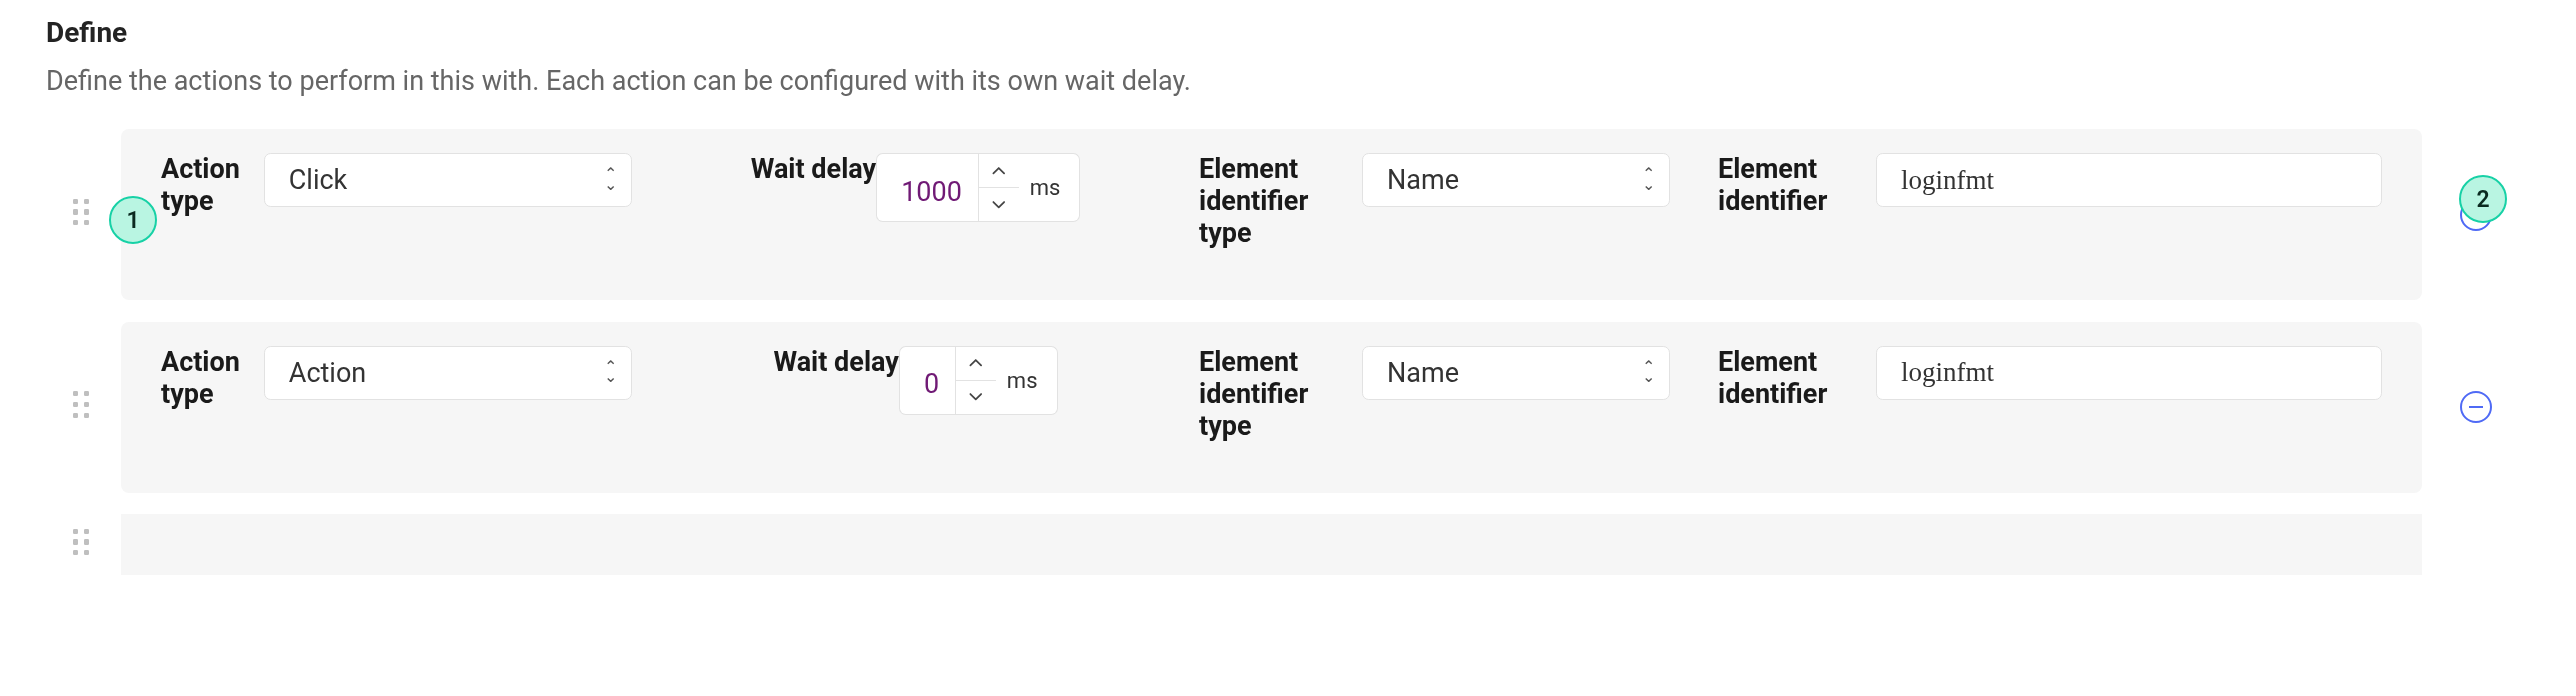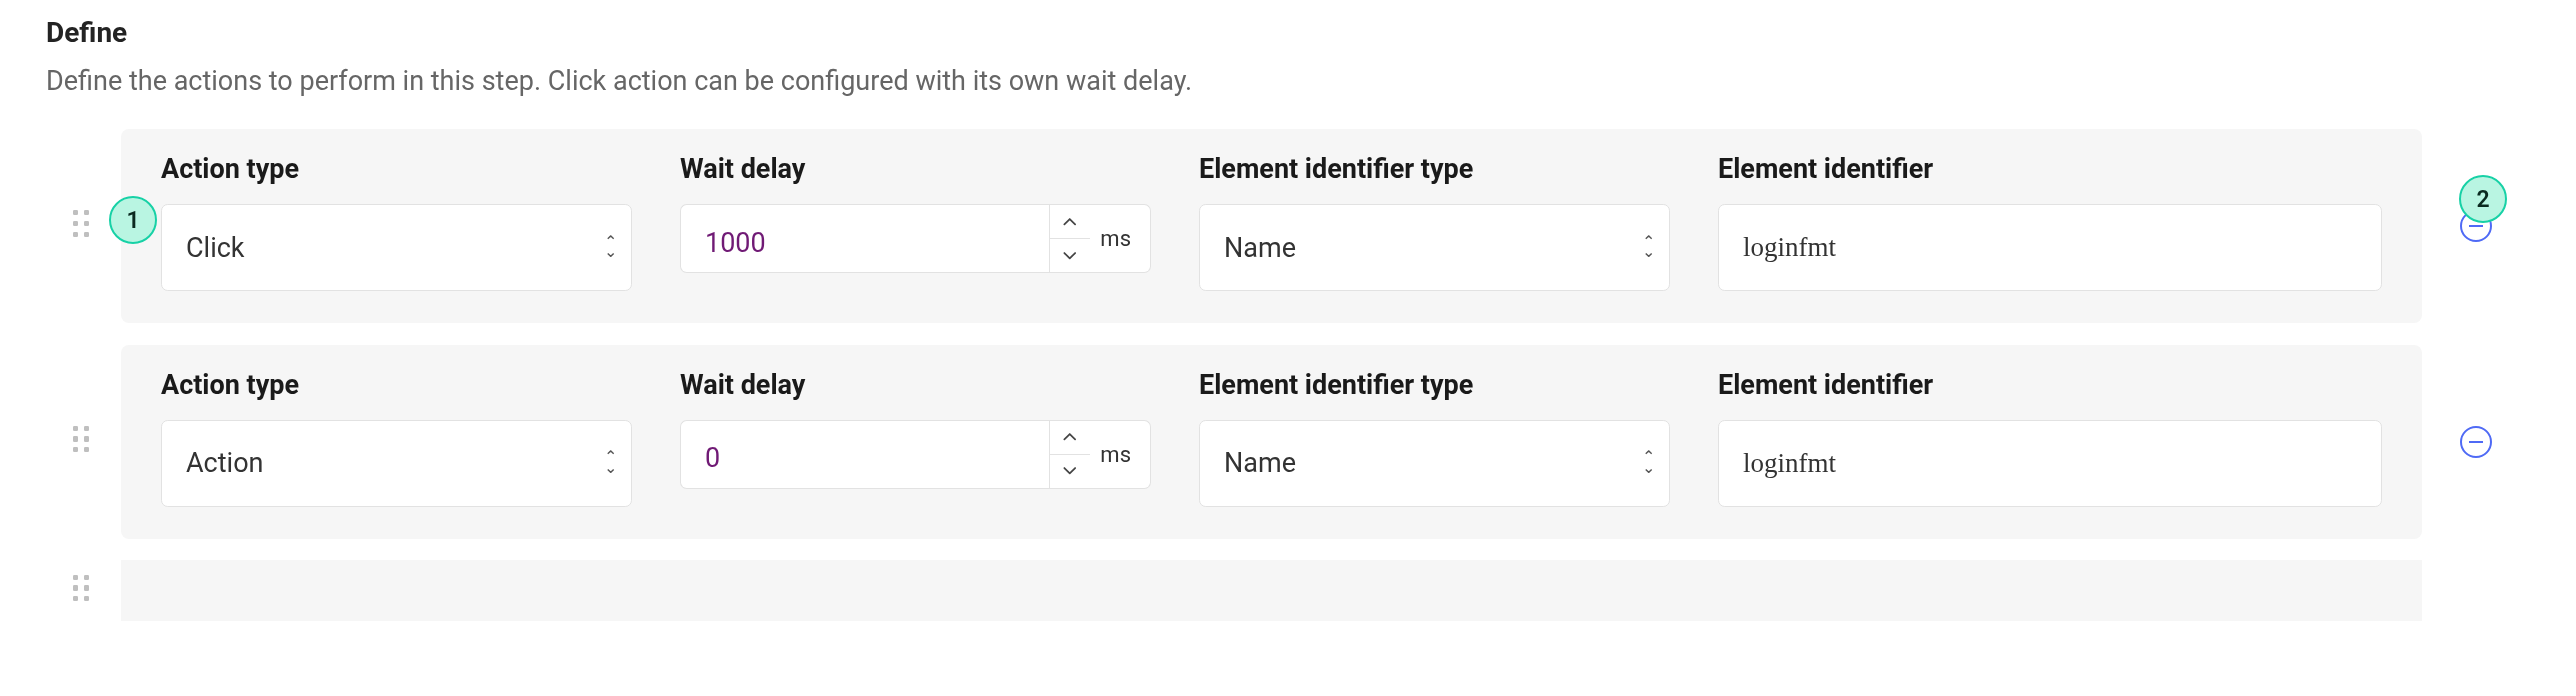--- a/index.html
+++ b/index.html
@@ -6,28 +6,28 @@
   html, body { width: 2576px; min-height: 696px; background: #fff; font-family: -apple-system, BlinkMacSystemFont, "Segoe UI", Roboto, Arial, sans-serif; color: #1a1a1a; }
   .page { padding: 16px 46px 0 46px; width: 2576px; }
   .section-title { font-size: 28px; font-weight: 700; color: #232323; margin-bottom: 16px; }
   .section-desc { font-size: 27px; font-weight: 400; color: #666; margin-bottom: 32px; }
   .actions-wrap { position: relative; }
   .row { position: relative; display: flex; align-items: center; margin-bottom: 21.5px; }
   .drag-col { width: 75px; display:flex; justify-content:center; }
   .drag-handle { width: 21.5px; height: 32px; display: grid; grid-template-columns: repeat(2, 5.4px); grid-template-rows: repeat(3, 5.4px); gap: 5.4px; }
   .drag-handle span { width: 5.4px; height: 5.4px; background: #bfbfbf; border-radius: 1.3px; }
   .card { flex: 1; background: #f6f6f6; border-radius: 8px; padding: 24px 40px 32px 40px; display: flex; gap: 48px; align-items: flex-start; }
-  .field { display: flex; flex-direction: column; }
+  .field { display: flex; }
   .f-action { width: 471px; }
   .f-wait  { width: 471px; justify-content: center; }
   .f-idtype{ width: 471px; }
   .f-ident { flex: 1; min-width: 606px; }
   .label { font-size: 27px; font-weight: 700; color: #1a1a1a; margin-bottom: 19px; }
   .select, .input-text {
-    height: 87px; background: #fff; border: 1.3px solid #e2e2e2; border-radius: 6.7px;
+    height: 54px; background: #fff; border: 1.3px solid #e2e2e2; border-radius: 6.7px;
     font-size: 27px; color: #333; padding: 0 43px 0 24px; display: flex; align-items: center;
     position: relative; width: 100%;
   }
   .select { cursor: pointer; }
   .input-text { cursor: text; font-family: Liberation Serif, serif; }
   .updown { position: absolute; right: 13.5px; top: 50%; transform: translateY(-50%); font-size: 16px; color: #555; line-height: 9.4px; text-align: center; }
   .updown .u, .updown .d { display:block; height:10.8px; }
 
   .wait-wrap { display: flex; align-items: center; }
   .wait-input { flex: 1; height: 69px; background:#fff; border:1.3px solid #e2e2e2; border-right: none; border-radius: 6.7px 0 0 6.7px; font-size:27px; color:#701a75; padding:8px 16px 0 24px; display:flex; align-items:center; }
@@ -47,21 +47,21 @@
 
   
   .peek { position: relative; height: 61px; overflow: hidden; }
   .peek .card { padding-top: 24px; padding-bottom: 269px; }
 </style>
 </head>
 <body>
 
 <div class="page">
   <div class="section-title">Define</div>
-  <div class="section-desc">Define the actions to perform in this step. Click action can be configured with its own wait delay.</div>
+  <div class="section-desc">Define the actions to perform in this with. Each action can be configured with its own wait delay.</div>
 
   <div class="actions-wrap">
     <div class="callout callout-1">1</div>
     <div class="callout callout-2">2</div>
 
     <div class="row">
       <div class="drag-col">
         <div class="drag-handle">
           <span></span>
             <span></span>

